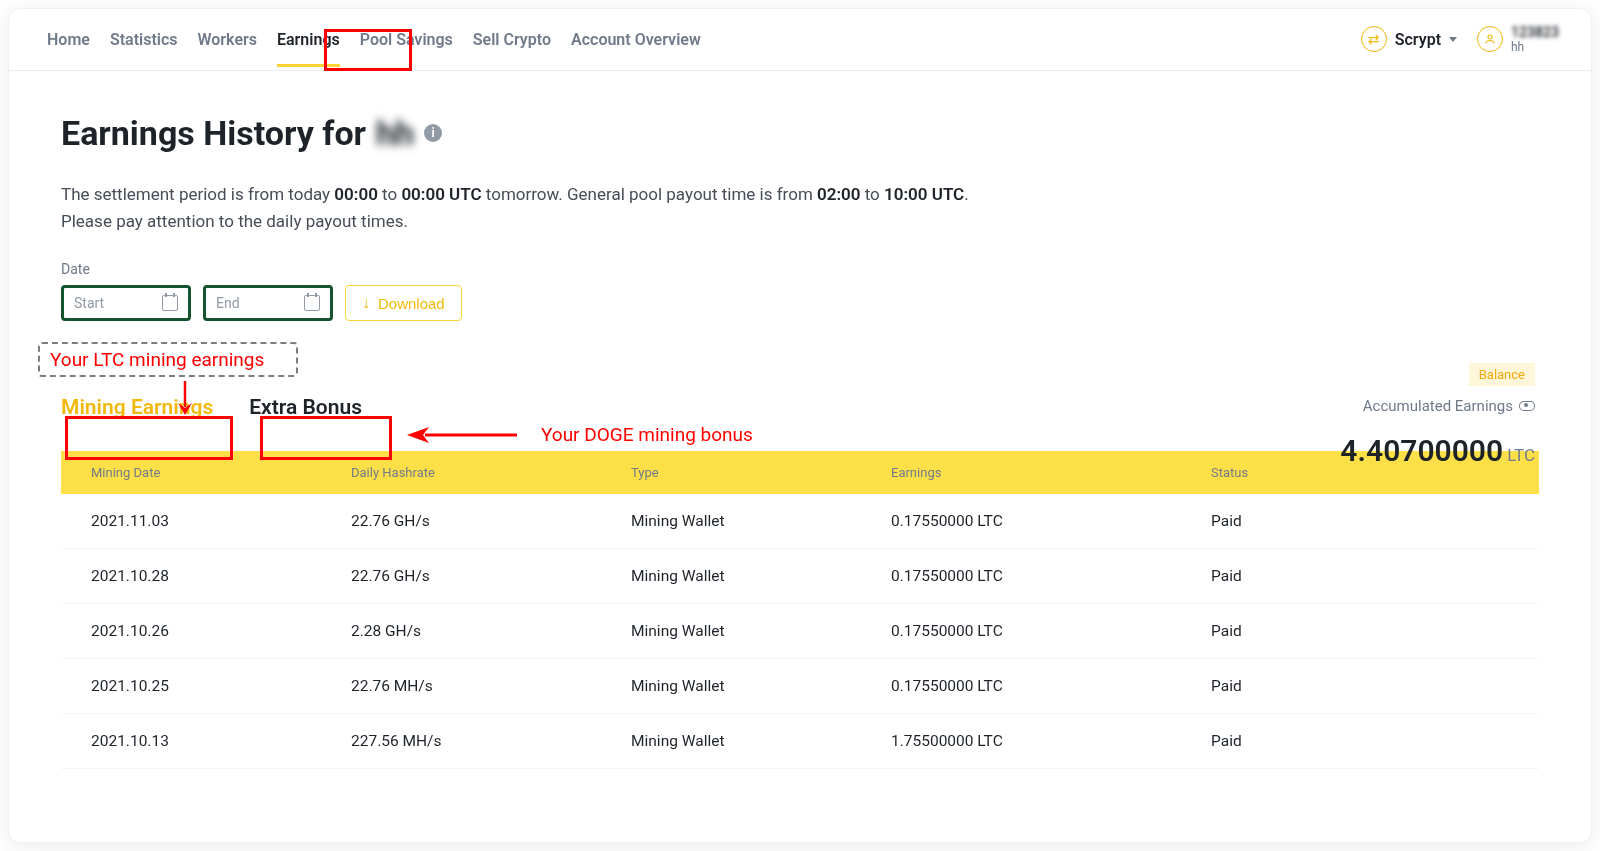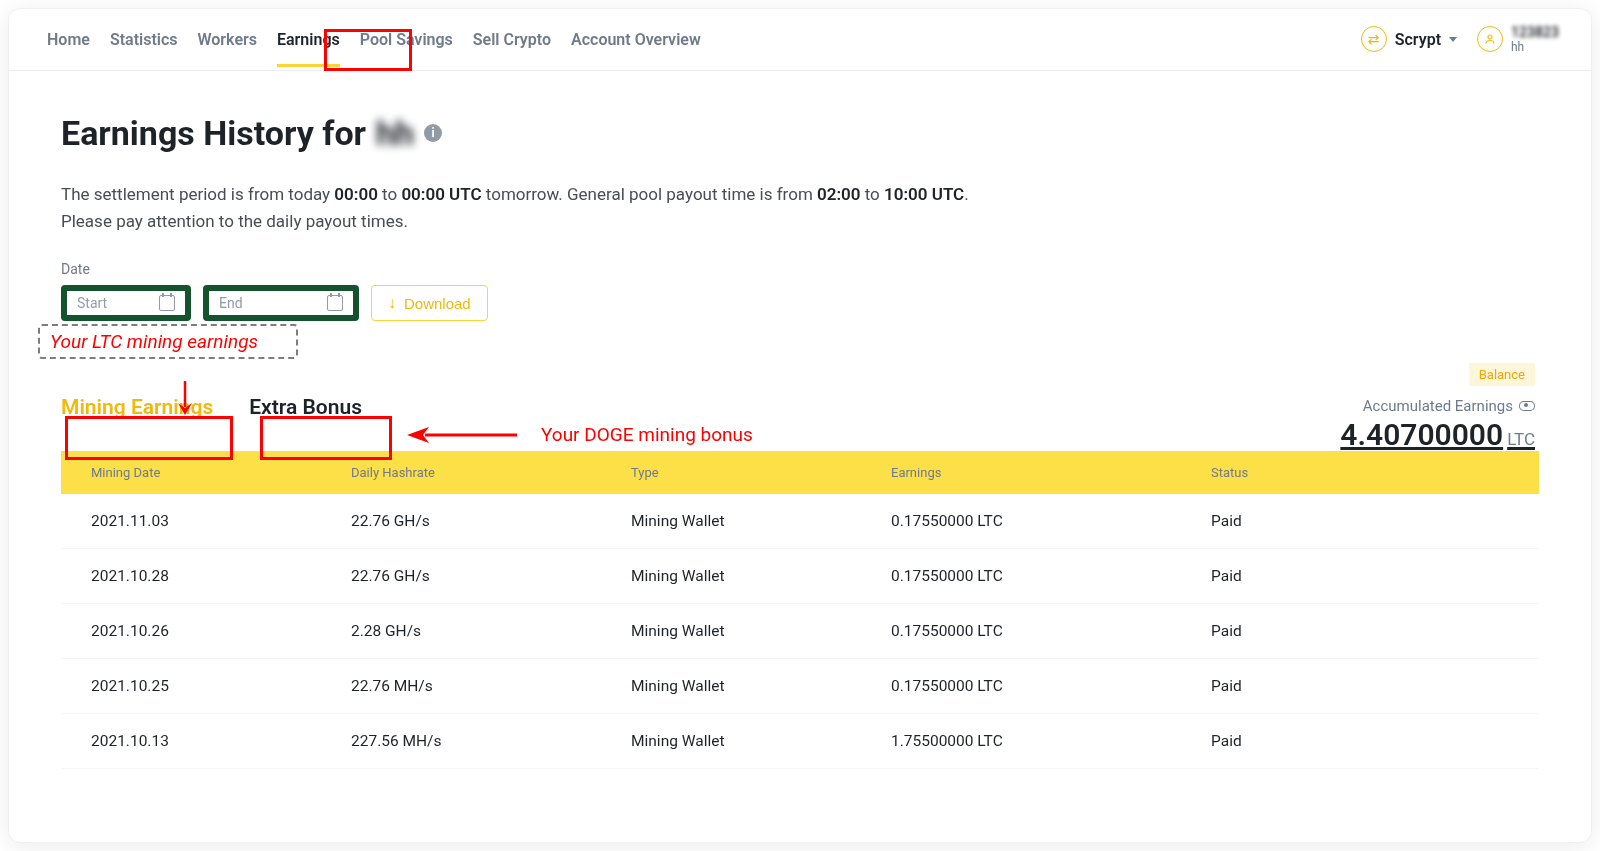--- a/index.html
+++ b/index.html
@@ -30,52 +30,52 @@
 .page { padding: 42px 52px 0 52px; position: relative; }
 h1 { font-size: 34px; font-weight: 700; display: flex; align-items: center; gap: 10px; }
 h1 .blur { filter: blur(4px); }
 .info-dot { width: 18px; height: 18px; border-radius: 50%; background: #929aa5; color: #fff; font-size: 12px; display: inline-flex; align-items: center; justify-content: center; font-weight: 700; }
 .desc { margin-top: 28px; font-size: 17px; color: #474d57; line-height: 1.6; max-width: 1080px; }
 .desc b { font-weight: 600; color: #1e2329; }
 
 .date-row { margin-top: 26px; }
 .date-label { font-size: 14px; color: #707a8a; margin-bottom: 8px; }
 .date-inputs { display: flex; align-items: center; gap: 12px; }
-.date-box { border: 6px solid #14532d; height: 36px; border-radius: 4px; display: flex; align-items: center; padding: 0 10px; gap: 24px; font-size: 14px; color: #929aa5; position: relative; }
+.date-box { border: 3px solid #14532d; height: 36px; border-radius: 4px; display: flex; align-items: center; padding: 0 10px; gap: 24px; font-size: 14px; color: #929aa5; position: relative; }
 .date-box.start { width: 130px; }
-.date-box.end { width: 156px; }
+.date-box.end { width: 130px; }
 .cal-icon { width: 16px; height: 16px; border: 1.3px solid #929aa5; border-radius: 2px; position: relative; margin-left: auto; }
 .cal-icon::before { content: ""; position: absolute; top: -3px; left: 2px; width: 2px; height: 4px; background: #929aa5; box-shadow: 8px 0 0 #929aa5; }
 .download-btn { height: 36px; border: 1px solid #fcd535; background: #fff; border-radius: 4px; padding: 0 16px; display: flex; align-items: center; gap: 8px; color: #f0b90b; font-size: 15px; font-weight: 500; cursor: pointer; }
 .dl-arrow { font-size: 16px; font-weight: 700; }
 
 
 .callout-box { position: absolute; border: 2.2px dashed #7d7d7d; border-radius: 4px; padding: 4px 10px; color: #ff0000; font-size: 19px; font-weight: 400; background: #fff; }
-.callout-box.ltc { left: 29px; top: 315px; width: 260px; font-style: italic; }
+.callout-box.ltc { left: 29px; top: 333px; width: 260px; }
 .arrow-down { position: absolute; left: 166px; top: 372px; }
 .arrow-down svg { display: block; }
 
 .tabs-row { margin-top: 68px; display: flex; align-items: flex-start; gap: 36px; position: relative; }
 .tab { font-size: 21px; font-weight: 600; cursor: pointer; padding: 6px 0; }
 .tab.active { color: #f0b90b; }
 .tab-highlight { position: absolute; border: 3px solid #ff0000; pointer-events: none; }
 .tab-highlight.a { left: 56px; top: 407px; width: 168px; height: 44px; }
 .tab-highlight.b { left: 251px; top: 407px; width: 132px; height: 44px; }
 
 .arrow-left { position: absolute; left: 398px; top: 414px; display: flex; align-items: center; gap: 24px; }
 .red-arrow-svg { display: block; }
 .doge-label { color: #ff0000; font-size: 19px; }
 
 .balance-tag { position: absolute; right: 56px; top: 354px; background: #fef6d8; color: #f0a70a; font-size: 13px; padding: 4px 10px; border-radius: 0; }
 
 .accum { position: absolute; right: 56px; top: 388px; text-align: left; }
 .accum-label { color: #707a8a; font-size: 15px; display: flex; align-items: center; gap: 6px; justify-content: flex-end; }
 .eye-icon { width: 16px; height: 10px; border: 1.4px solid #707a8a; border-radius: 60% / 100%; position: relative; display: inline-block; }
 .eye-icon::after { content: ""; position: absolute; width: 4px; height: 4px; background: #707a8a; border-radius: 50%; top: 1px; left: 4px; }
-.accum-val { font-size: 30px; font-weight: 600; margin-top: 2px; text-decoration: underline; }
+.accum-val { font-size: 30px; font-weight: 600; margin-top: 18px; }
 .accum-val .cur { font-size: 17px; font-weight: 400; color: #707a8a; margin-left: 4px; }
 
 
 .table { margin-top: 26px; }
 .thead { background: #fde047; display: grid; grid-template-columns: 260px 280px 260px 320px 1fr; padding: 14px 30px; font-size: 13px; color: #707a8a; }
 .trow { display: grid; grid-template-columns: 260px 280px 260px 320px 1fr; padding: 18px 30px; font-size: 15.5px; color: #1e2329; border-bottom: 1px solid #f5f5f5; }
 </style>
 </head>
 <body>
 

